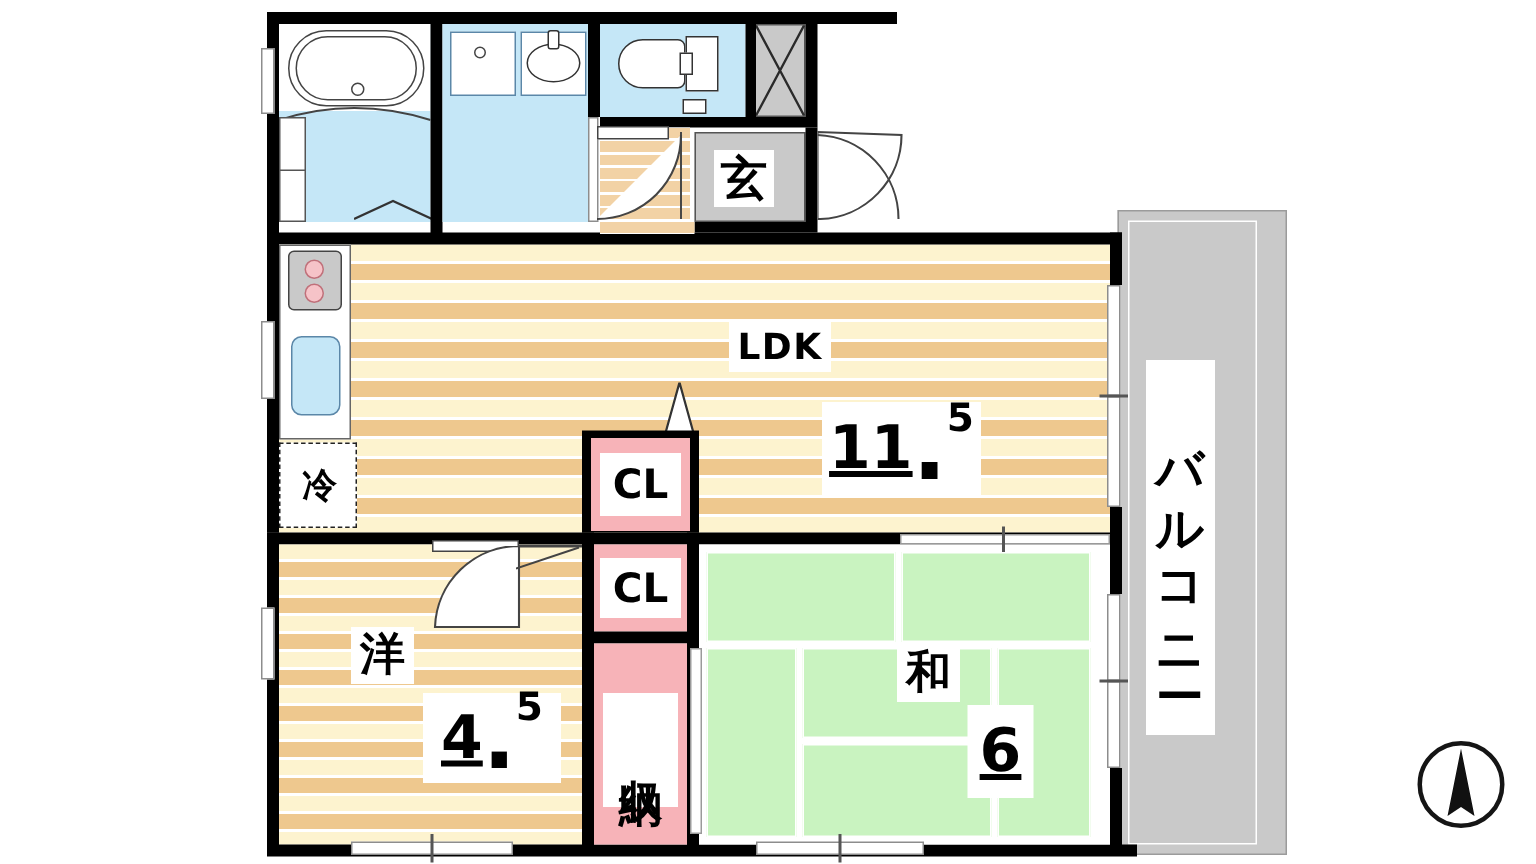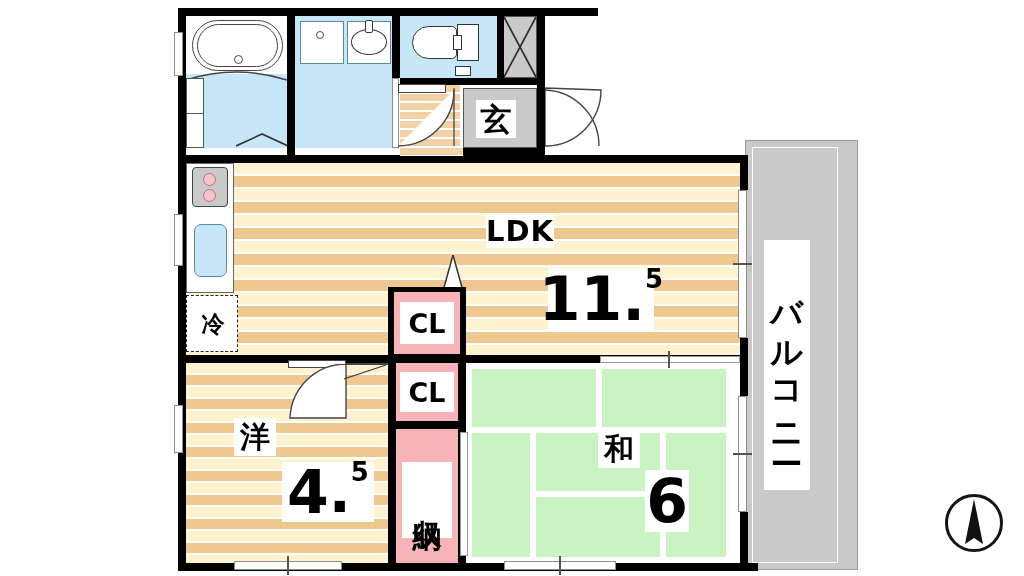--- a/index.html
+++ b/index.html
@@ -39,22 +39,22 @@
       #f2d2a5 0px, #f2d2a5 7px,
       #ffffff 7px, #ffffff 9px);
   }
 
   
   .lbl{
     position:absolute;background:#ffffff;color:#000;
     font-weight:700;line-height:1;white-space:nowrap;
     display:flex;align-items:center;justify-content:center;
   }
-  .lbl-ldk{font-size:29px;letter-spacing:1px;}
-  .lbl-num{font-size:60px;font-family:"DejaVu Sans","Liberation Sans",sans-serif;}
+  .lbl-ldk{font-size:24px;letter-spacing:1px;}
+  .lbl-num{font-size:40px;font-family:"DejaVu Sans","Liberation Sans",sans-serif;text-decoration:underline;}
   .lbl-sup{font-size:26px;vertical-align:super;}
   .lbl-jp{font-size:30px;}
   .lbl-cl{font-size:27px;letter-spacing:0px;}
   .lbl-gen{font-size:31px;}
   .lbl-rei{font-size:23px;}
   .lbl-vert{
     writing-mode:vertical-rl;text-orientation:upright;
     font-size:32px;letter-spacing:6px;font-weight:700;
     background:#ffffff;
   }

